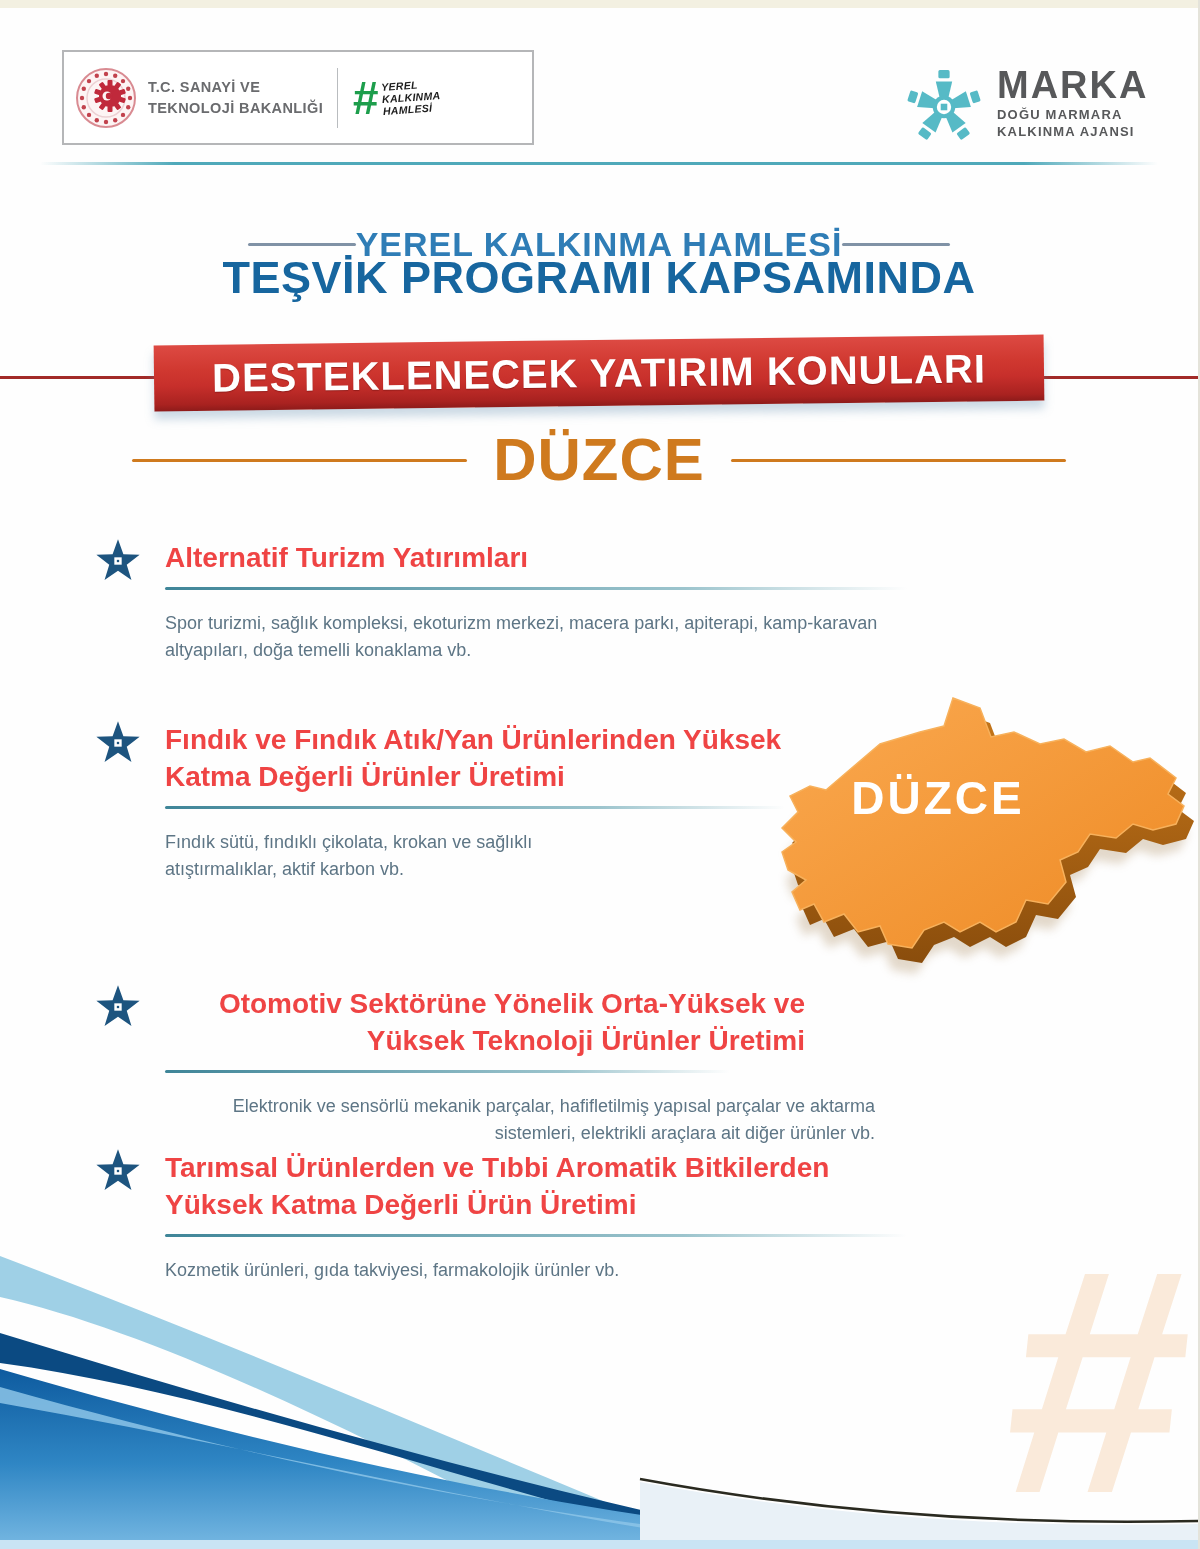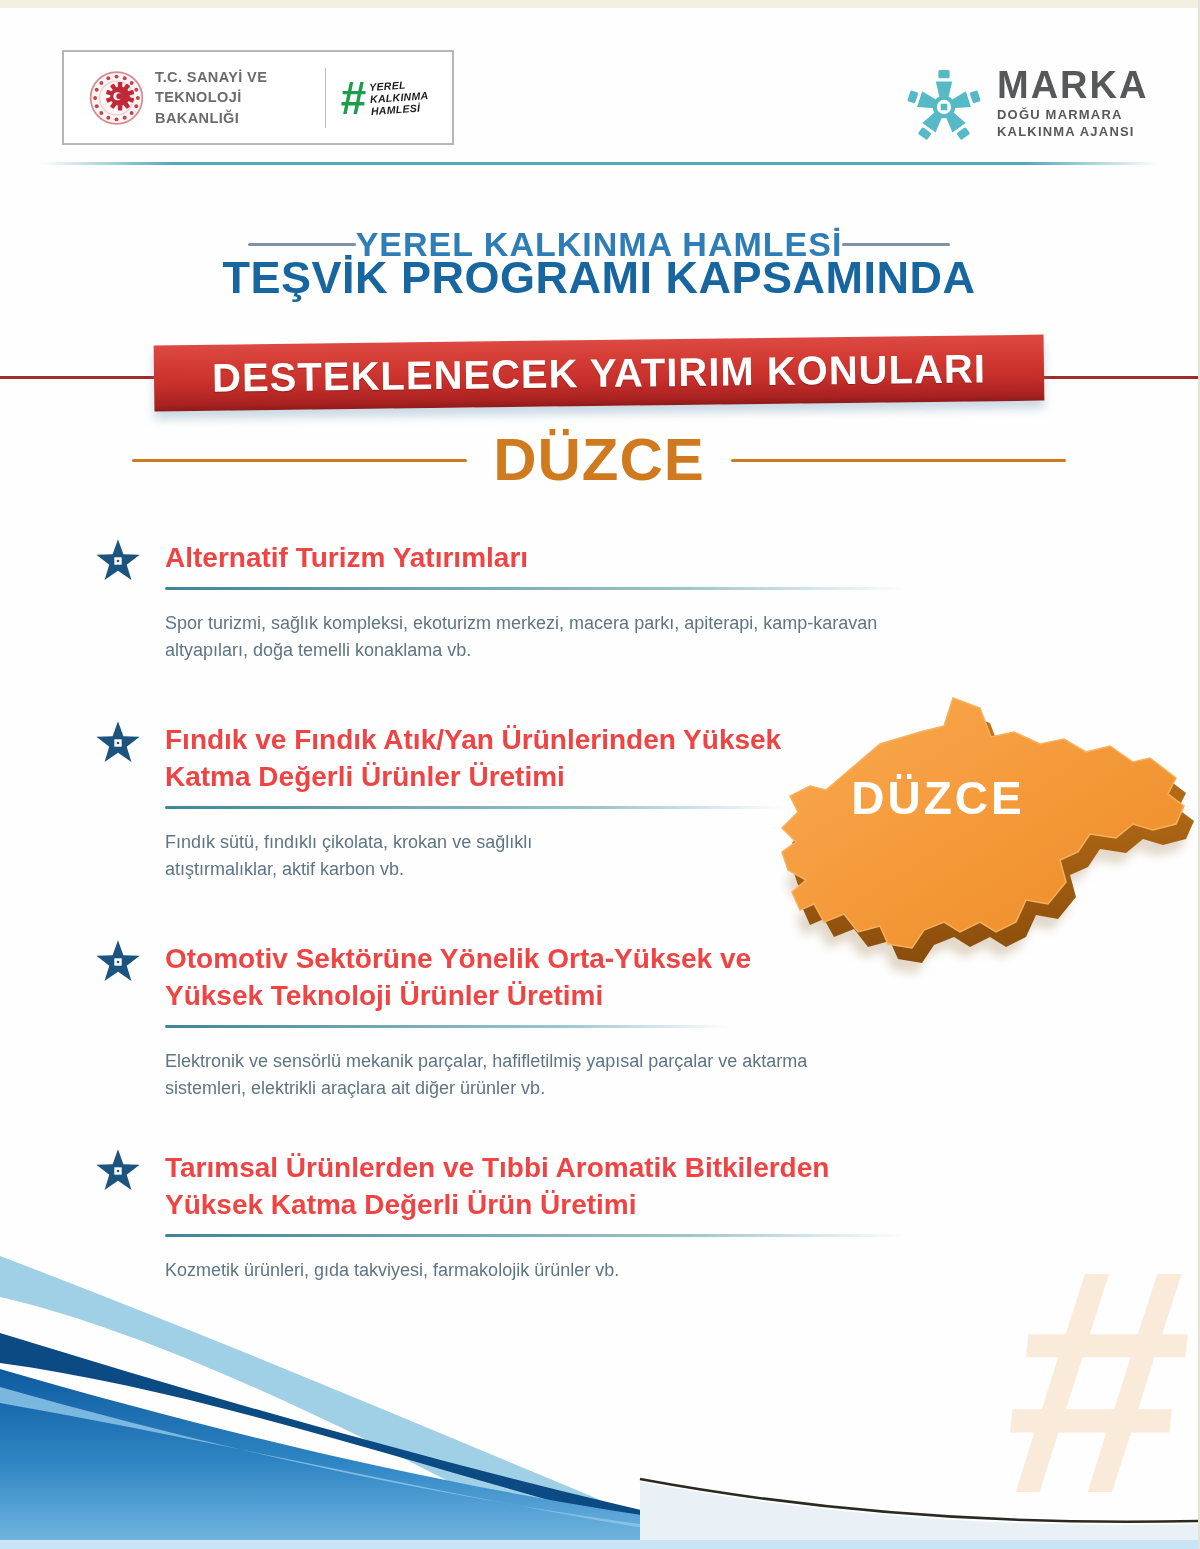--- a/index.html
+++ b/index.html
@@ -6,23 +6,23 @@
   .poster{
     position:relative;width:1200px;height:1549px;overflow:hidden;
     background:#fefefe;font-family:"Liberation Sans",sans-serif;
     border-right:2px solid #e4e3da;box-sizing:border-box;
   }
   .top-strip{position:absolute;top:0;left:0;width:100%;height:8px;background:#f3f0e1;}
   .bottom-strip{position:absolute;bottom:0;left:0;width:100%;height:9px;background:#c9e4f4;z-index:6;}
 
   
   .gov-box{
-    position:absolute;left:62px;top:50px;width:392px;height:95px;
+    position:absolute;left:62px;top:50px;width:472px;height:95px;
     border:2px solid #b5b6b8;background:#fff;display:flex;align-items:center;
-    box-sizing:border-box;padding:0 24px;gap:10px;
+    box-sizing:border-box;padding:0 10px;gap:10px;
   }
   .gov-text{color:#6a6b6e;font-size:14.5px;font-weight:bold;letter-spacing:.4px;line-height:1.4;}
   .gov-divider{width:1px;height:60px;background:#b9bcbf;margin:0 4px;}
   .hash-logo{display:flex;align-items:center;gap:4px;}
   .hash-symbol{color:#1d9e4c;font-size:46px;font-weight:800;font-style:italic;line-height:1;}
   .hash-text{display:flex;flex-direction:column;transform:rotate(-4deg);
     font-size:10.5px;font-weight:800;font-style:italic;color:#1c1c1c;letter-spacing:.3px;line-height:1.15;}
   .marka-box{position:absolute;left:903px;top:66px;display:flex;align-items:flex-start;gap:12px;}
   .marka-text{display:flex;flex-direction:column;}
   .marka-name{color:#57585a;font-size:38px;font-weight:700;letter-spacing:2px;line-height:1.05;}
@@ -51,21 +51,21 @@
 
   
   .item{position:absolute;left:95px;display:flex;align-items:flex-start;gap:24px;z-index:2;}
   .item .star{flex:0 0 46px;width:46px;height:46px;margin-top:-2px;}
   .item-title{margin:0;color:#ef4444;font-size:28px;font-weight:800;line-height:1.32;}
   .item-rule{height:3px;margin-top:10px;border-radius:2px;
     background:linear-gradient(to right,#3f8598,#9cc4cd 70%,rgba(205,228,233,0));}
   .item-desc{margin:20px 0 0 0;color:#5d7585;font-size:18px;line-height:1.5;}
   .item-1{top:540px;} .item-1 .item-title{width:700px;} .item-1 .item-rule{width:742px;} .item-1 .item-desc{width:768px;}
   .item-2{top:722px;} .item-2 .item-title{width:640px;} .item-2 .item-rule{width:620px;} .item-2 .item-desc{width:480px;}
-  .item-3{top:941px;} .item-3 .item-title{width:640px;} .item-3 .item-rule{width:565px;} .item-3 .item-desc{width:710px;}
+  .item-3{top:986px;text-align:right;} .item-3 .item-title{width:640px;} .item-3 .item-rule{width:565px;} .item-3 .item-desc{width:710px;}
   .item-4{top:1150px;justify-content:space-between;} .item-4 .item-title{width:700px;} .item-4 .item-rule{width:742px;} .item-4 .item-desc{width:720px;}
 
   
   .map-wrap{position:absolute;left:748px;top:682px;width:470px;height:335px;z-index:1;}
   .map-label{font-family:"Liberation Sans",sans-serif;font-size:46px;font-weight:800;fill:#ffffff;letter-spacing:3px;}
 
   
   .watermark{position:absolute;top:1245px;right:10px;z-index:1;
     color:#faeada;font-size:320px;font-weight:800;line-height:.85;transform:skewX(-6deg);}
   .swoosh{position:absolute;left:0;bottom:8px;width:1200px;height:300px;z-index:2;}

